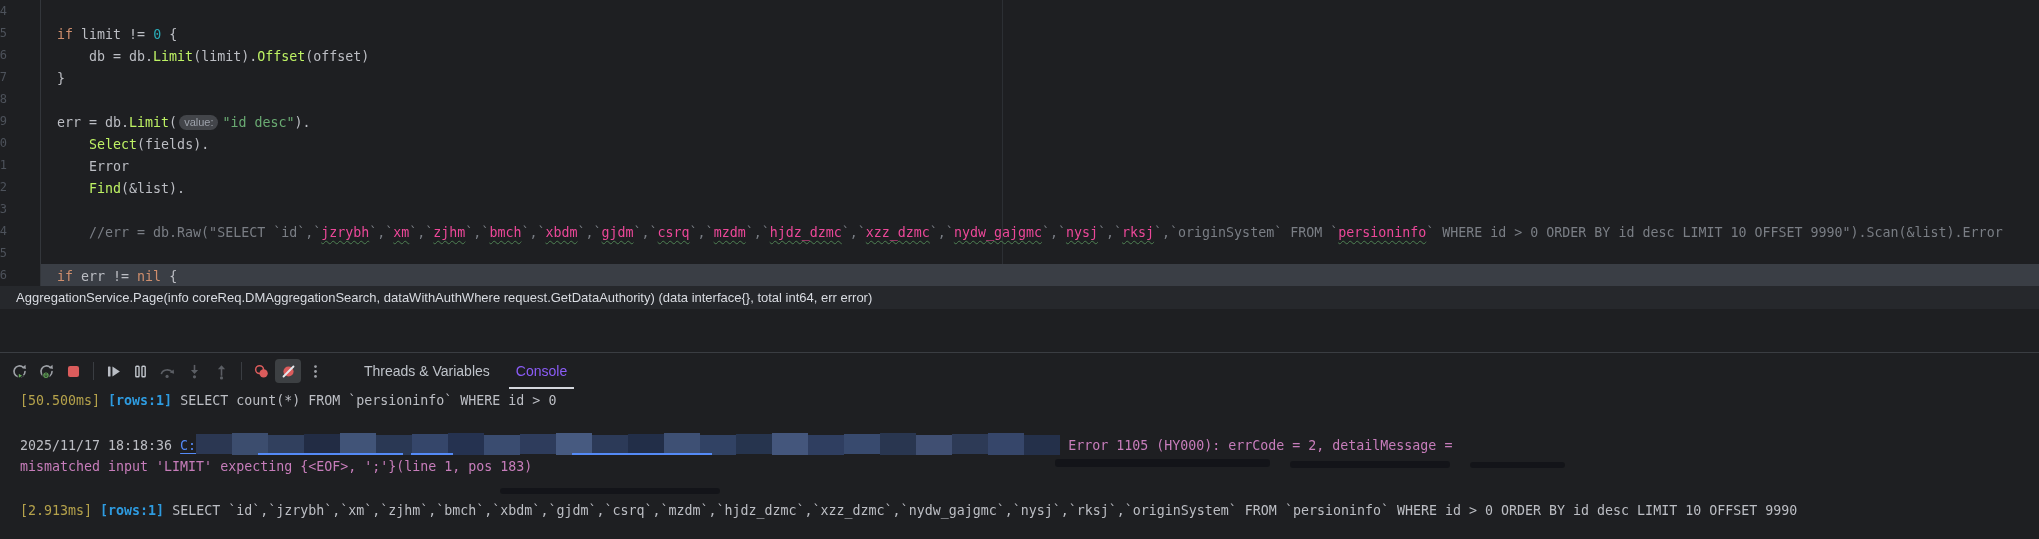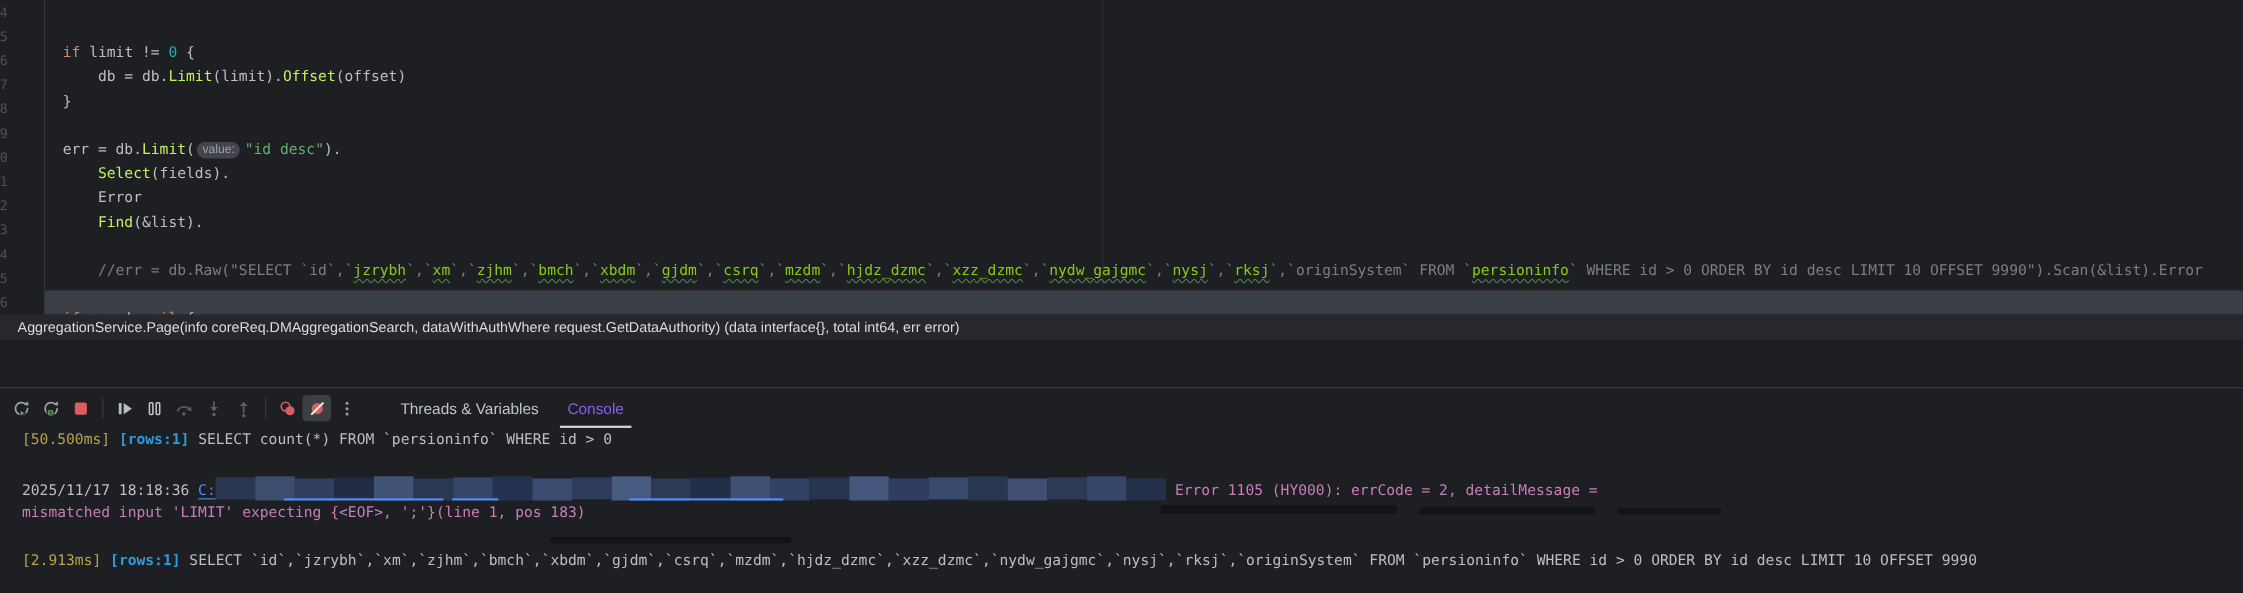--- a/index.html
+++ b/index.html
@@ -6,28 +6,28 @@
   body{width:2039px;height:539px;background:#1e1f22;overflow:hidden;position:relative;
        font-family:"DejaVu Sans Mono","Liberation Mono",monospace}
 
   
   #hlband{position:absolute;left:41px;right:0;top:264px;height:22px;background:#3a3e45;z-index:1}
   #gsep{position:absolute;left:40px;top:0;width:1px;height:286px;background:#33363b;z-index:2}
   #mguide{position:absolute;left:1002px;top:0;width:1px;height:286px;background:#2c2f34;z-index:0}
   #gutter{position:absolute;left:0;top:0;width:40px;height:286px;overflow:hidden;z-index:3}
   .lnum{position:absolute;left:-9px;width:16px;height:22px;text-align:right;
         font-size:12px;line-height:22px;color:#4d525b}
-  #code{position:absolute;left:25px;top:16px;z-index:4;font-size:13.3px;line-height:22px;color:#bcbec4}
+  #code{position:absolute;left:25px;top:2px;z-index:4;font-size:13.3px;line-height:22px;color:#bcbec4}
   .cline{height:22px;white-space:pre}
   .seg.kw{color:#cf8e6d}
   .seg.num{color:#2aacb8}
   .seg.fn{color:#bef264}
   .seg.str{color:#6aab73}
   .seg.cm{color:#7a7e85}
-  .seg.cmsp{color:#84cc16;text-decoration:underline wavy #4e8052 1px;text-underline-offset:3px}
+  .seg.cmsp{color:#ec4899;text-decoration:underline wavy #4e8052 1px;text-underline-offset:3px}
   .hint{display:inline-block;background:#43454a;color:#9da2ab;font-family:"Liberation Sans",sans-serif;
         font-size:11px;line-height:15px;padding:0 5px;border-radius:8px;margin:0 4px 0 2px;vertical-align:1px}
   #ctx{position:absolute;left:0;top:286px;right:0;height:23px;background:#26282c;color:#d8dbe1;
        font-family:"Liberation Sans",sans-serif;font-size:13px;line-height:23px;padding-left:16px;z-index:5;
        white-space:nowrap}
 
   
   #pborder{position:absolute;left:0;right:0;top:352px;height:1px;background:#3a3d42}
   #toolbar{position:absolute;left:0;top:353px;right:0;height:36px;display:flex;align-items:center;padding-left:6px}
   .tbtn{width:26px;height:24px;display:flex;align-items:center;justify-content:center;border-radius:4px;margin-right:1px}

